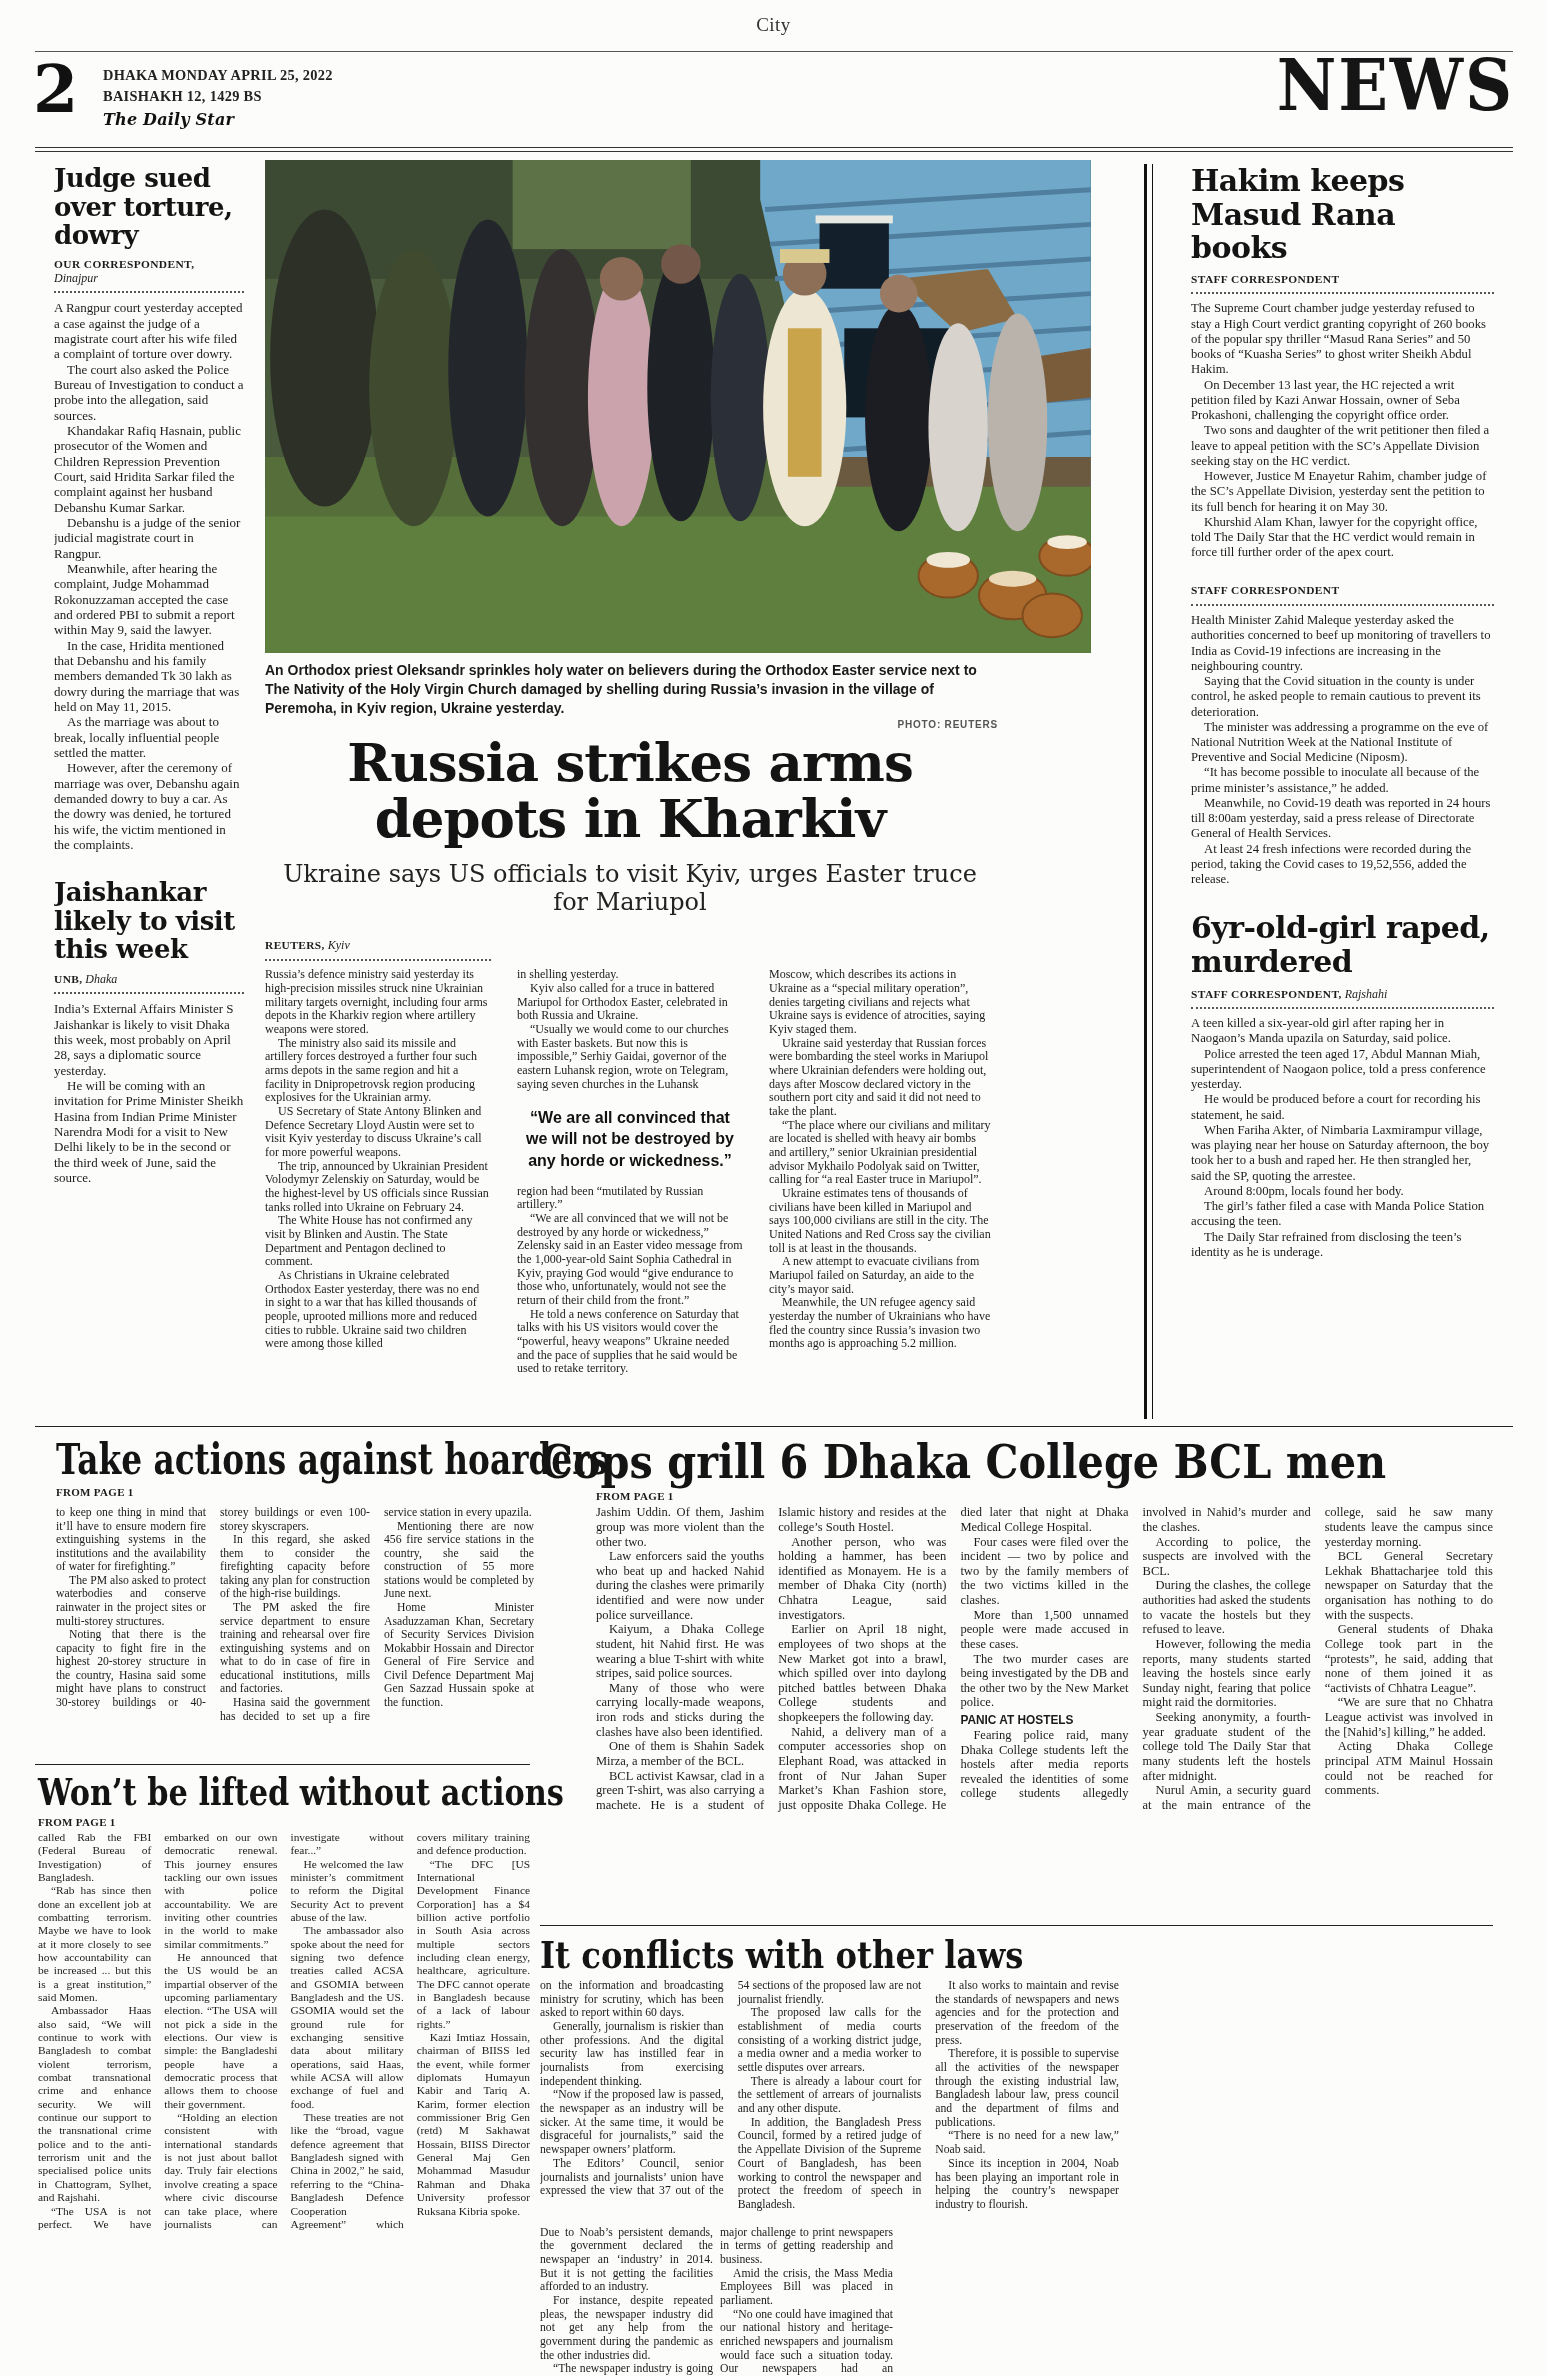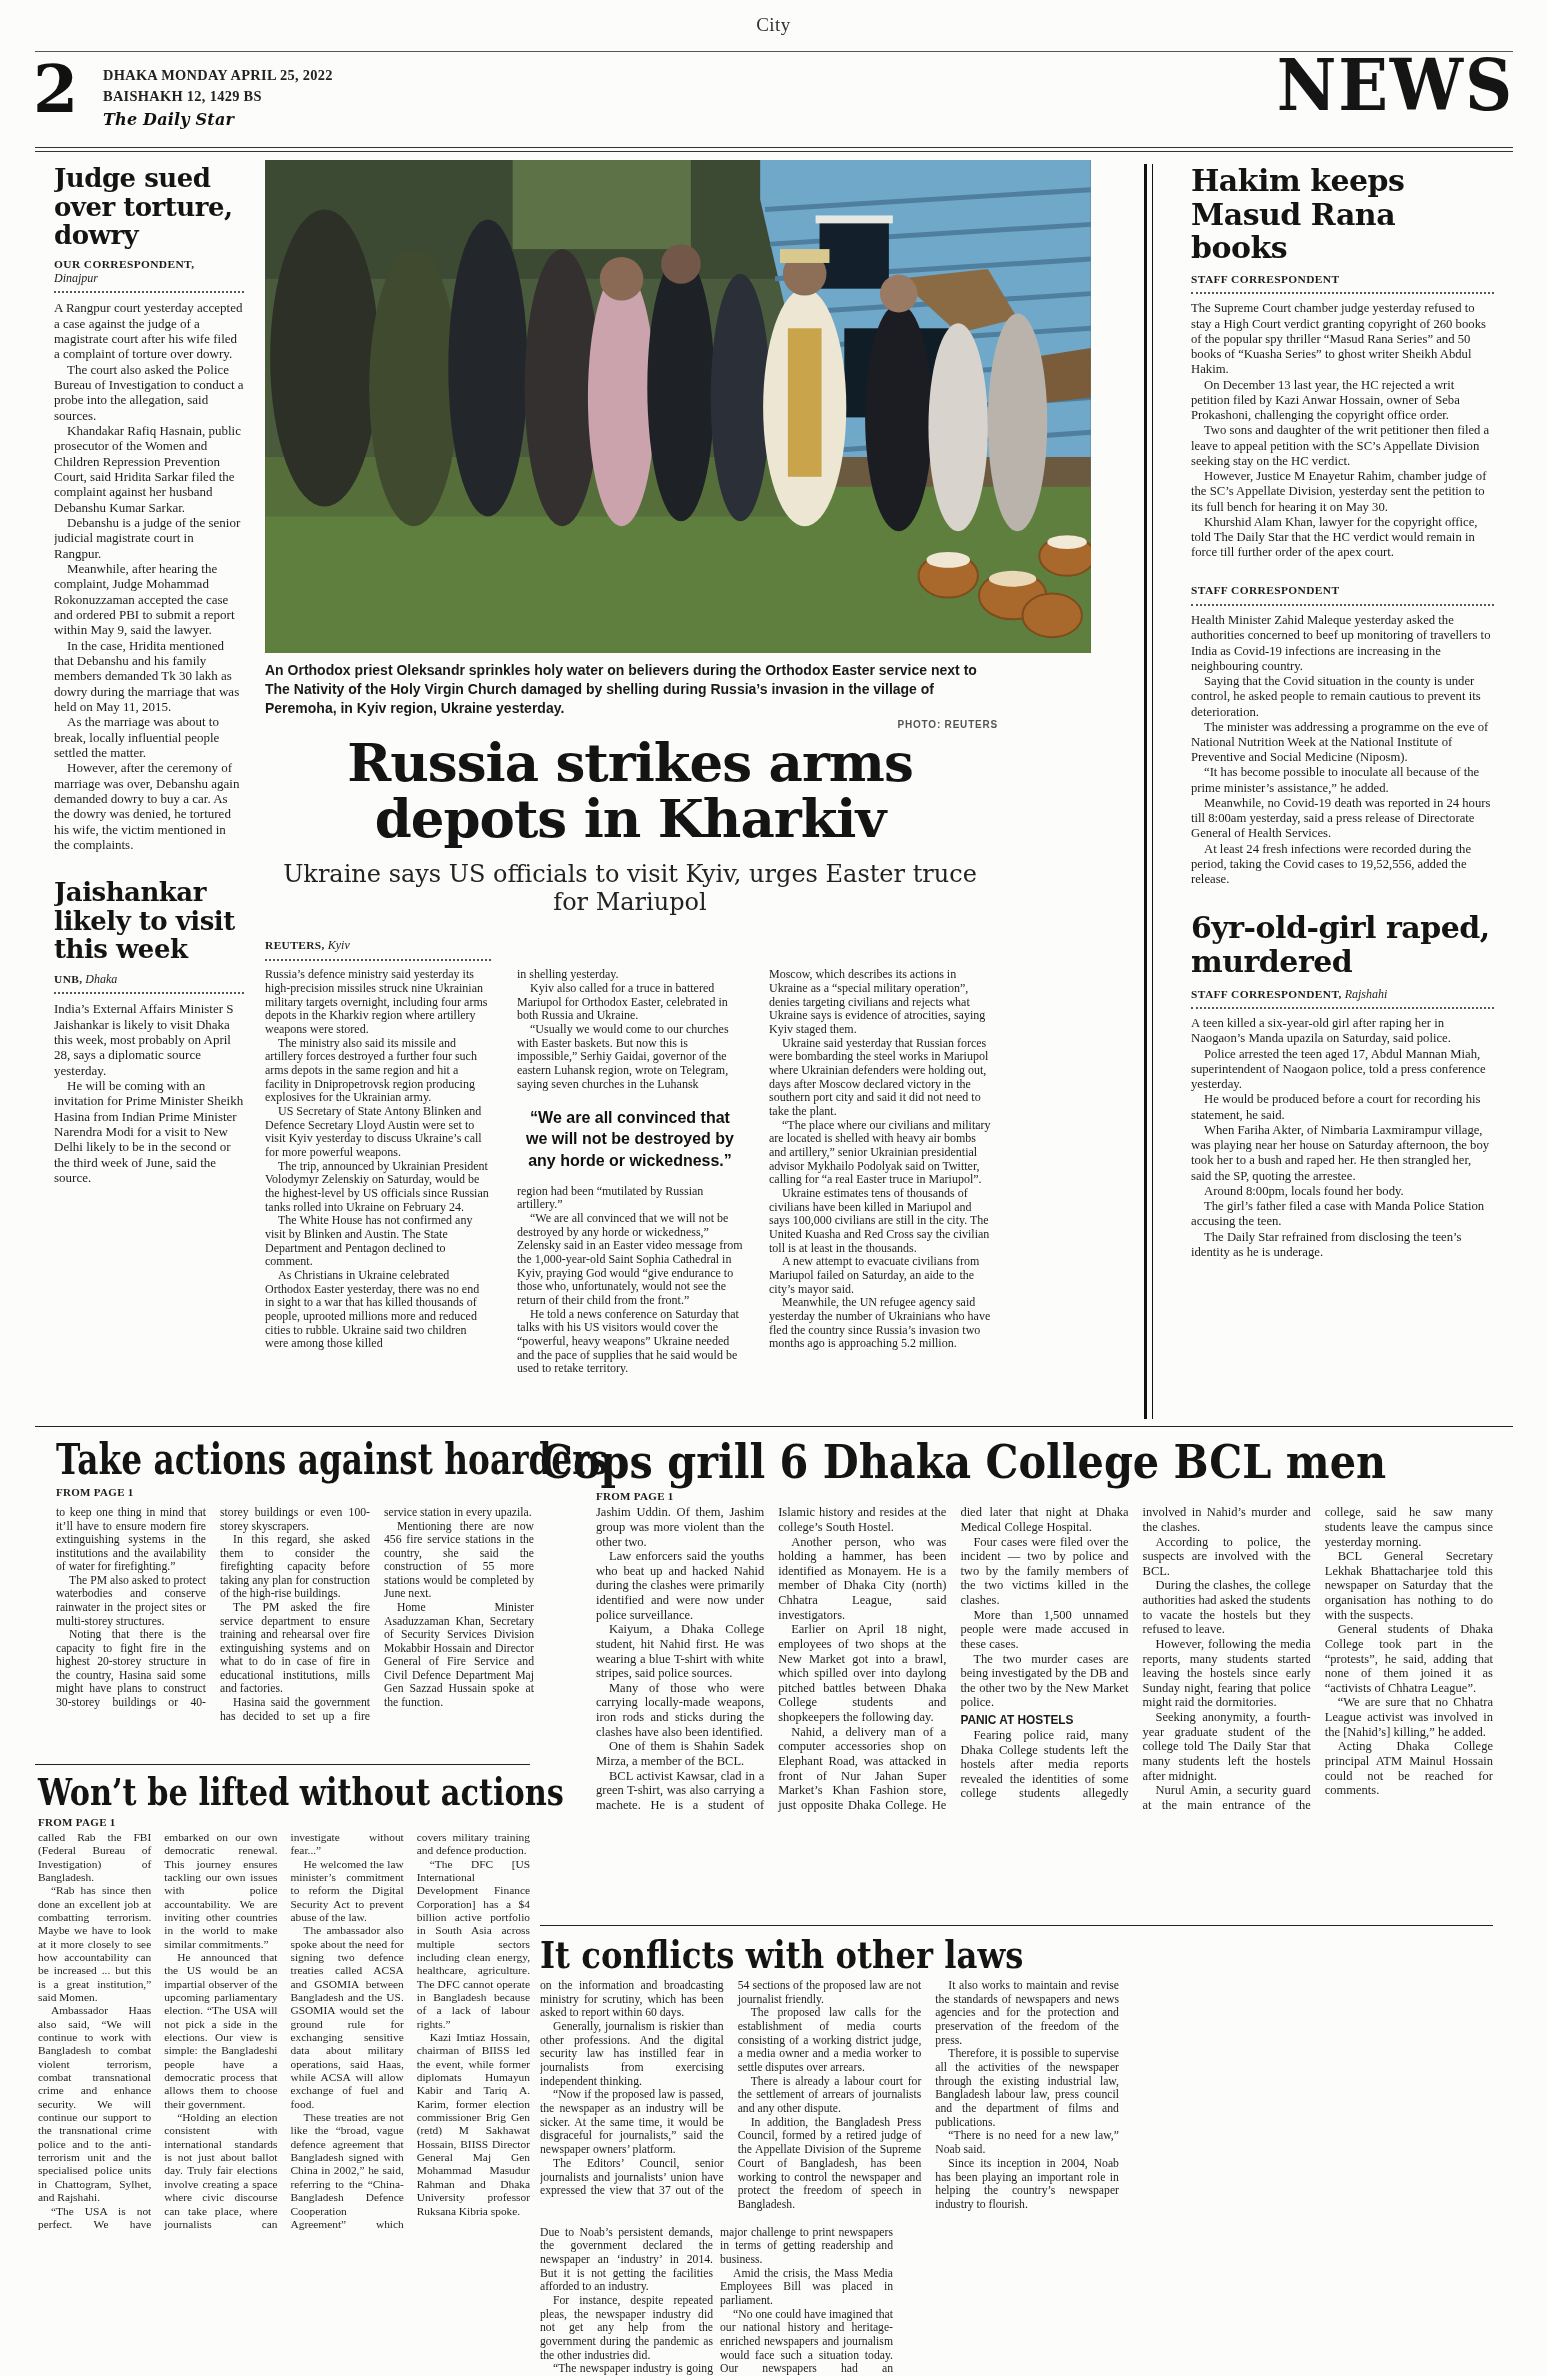--- a/index.html
+++ b/index.html
@@ -229,21 +229,21 @@
         <div class="paras">
             <p>region had been “mutilated by Russian artillery.”</p>
             <p>“We are all convinced that we will not be destroyed by any horde or wickedness,” Zelensky said in an Easter video message from the 1,000-year-old Saint Sophia Cathedral in Kyiv, praying God would “give endurance to those who, unfortunately, would not see the return of their child from the front.”</p>
             <p>He told a news conference on Saturday that talks with his US visitors would cover the “powerful, heavy weapons” Ukraine needed and the pace of supplies that he said would be used to retake territory.</p>
           </div>
       </div>
       <div class="main-col paras">
           <p>Moscow, which describes its actions in Ukraine as a “special military operation”, denies targeting civilians and rejects what Ukraine says is evidence of atrocities, saying Kyiv staged them.</p>
           <p>Ukraine said yesterday that Russian forces were bombarding the steel works in Mariupol where Ukrainian defenders were holding out, days after Moscow declared victory in the southern port city and said it did not need to take the plant.</p>
           <p>“The place where our civilians and military are located is shelled with heavy air bombs and artillery,” senior Ukrainian presidential advisor Mykhailo Podolyak said on Twitter, calling for “a real Easter truce in Mariupol”.</p>
-          <p>Ukraine estimates tens of thousands of civilians have been killed in Mariupol and says 100,000 civilians are still in the city. The United Kuasha and Red Cross say the civilian toll is at least in the thousands.</p>
+          <p>Ukraine estimates tens of thousands of civilians have been killed in Mariupol and says 100,000 civilians are still in the city. The United Nations and Red Cross say the civilian toll is at least in the thousands.</p>
           <p>A new attempt to evacuate civilians from Mariupol failed on Saturday, an aide to the city’s mayor said.</p>
           <p>Meanwhile, the UN refugee agency said yesterday the number of Ukrainians who have fled the country since Russia’s invasion two months ago is approaching 5.2 million.</p>
         </div>
     </div>
   </div>
 
   <div class="vrule"></div>
 
   <div class="col-right">
     <div class="art">

